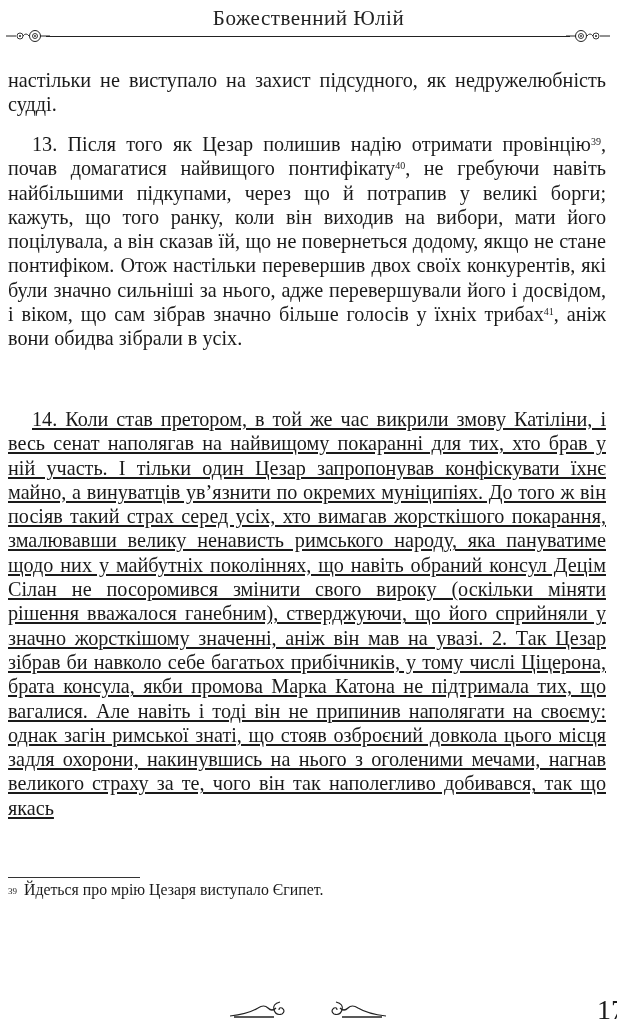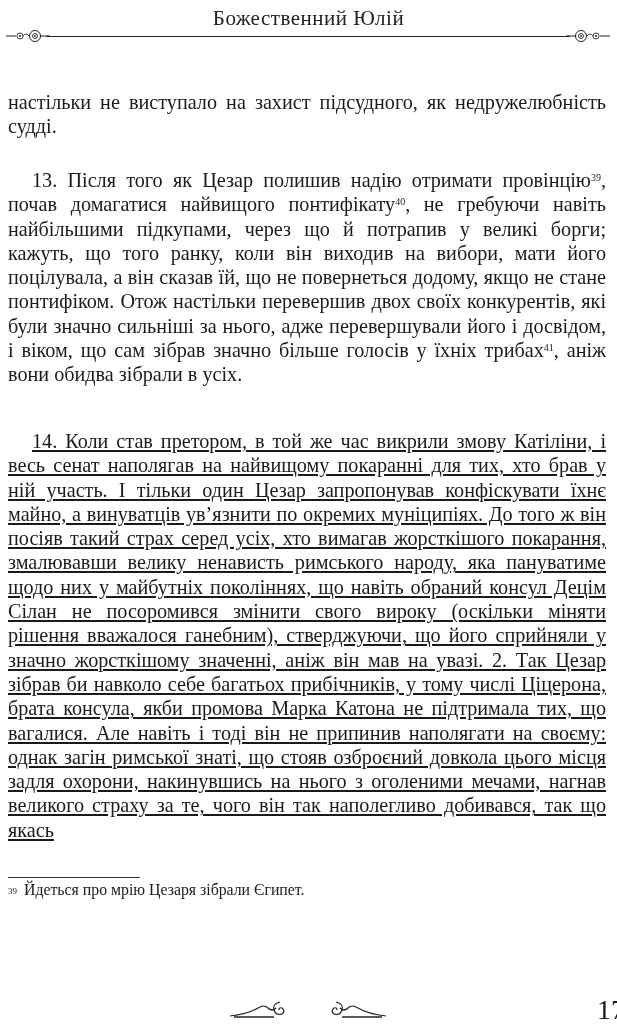--- a/index.html
+++ b/index.html
@@ -6,21 +6,21 @@
   body { width:617px; height:1024px; position:relative; overflow:hidden;
          font-family: "DejaVu Serif", "Liberation Serif", serif; color:#1a1a1a; }
   .header { position:absolute; top:0; left:0; width:515px; height:50px; }
   .running-title { position:absolute; top:6px; left:0; width:617px; text-align:center;
          font-family:"Liberation Serif", serif; font-size:21px; letter-spacing:0.5px; color:#222; }
   .rule-wrap { position:absolute; top:28px; left:6px; width:604px; height:16px; }
   .rule-line { position:absolute; top:8px; left:40px; right:40px; height:1px; background:#222; }
   .orn { position:absolute; top:0; width:44px; height:16px; }
   .orn.left { left:0; } .orn.right { right:0; transform:scaleX(-1); }
   .text { position:absolute; left:8px; width:598px; font-family:"Liberation Serif", serif;
-          font-size:20.2px; line-height:24.3px; text-align:justify;margin-top:22px; }
+          font-size:20.2px; line-height:24.3px; text-align:justify; }
   .text p { margin:0; }
   .indent { text-indent:24px; }
   sup { font-size:10px; vertical-align:top; position:relative; top:-2px; }
   .fn-rule { position:absolute; top:877px; left:8px; width:132px; height:1px; background:#333; }
   .footnotes { position:absolute; top:880px; left:8px; width:598px;
        font-family:"Liberation Serif", serif; font-size:15.8px; line-height:20px; text-align:justify; }
   .fn { margin:0 0 5px 0; padding-left:16px; text-indent:-16px; }
   .fn .num { font-size:9px; display:inline-block; width:16px; text-indent:0; vertical-align:top; position:relative; top:1px; }
   .footer { position:absolute; top:990px; left:0; width:617px; height:34px; }
   .page-num { position:absolute; left:8px; width:617px; top:4px; text-align:right;
@@ -55,31 +55,31 @@
       <circle cx="29" cy="8" r="0.9" fill="#222"></circle>
       <line x1="34" y1="8" x2="44" y2="8" stroke="#222" stroke-width="1"></line>
     </svg>
   </div>
 </div>
 
 <div class="text" style="top:68px;">
   <p>настільки не виступало на захист підсудного, як недружелюбність судді.</p>
 </div>
 
-<div class="text" style="top:146px;font-family:Liberation Serif, serif;">
+<div class="text" style="top:132px;font-family:Liberation Serif, serif;">
   <p class="indent"><span>13. Після того як Цезар полишив надію отримати провінцію</span><sup>39</sup><span>, почав домагатися найвищого понтифікату</span><sup>40</sup><span>, не гребуючи навіть найбільшими підкупами, через що й потрапив у великі борги; кажуть, що того ранку, коли він виходив на вибори, мати його поцілувала, а він сказав їй, що не повернеться додому, якщо не стане понтифіком. Отож настільки перевершив двох своїх конкурентів, які були значно сильніші за нього, адже перевершували його і досвідом, і віком, що сам зібрав значно більше голосів у їхніх трибах</span><sup>41</sup><span>, аніж вони обидва зібрали в усіх.</span></p>
 </div>
 
 <div class="text" style="top:407px;text-decoration:underline;">
   <p class="indent">14. Коли став претором, в той же час викрили змову Катіліни, і весь сенат наполягав на найвищому покаранні для тих, хто брав у ній участь. І тільки один Цезар запропонував конфіскувати їхнє майно, а винуватців ув’язнити по окремих муніципіях. До того ж він посіяв такий страх серед усіх, хто вимагав жорсткішого покарання, змалювавши велику ненависть римського народу, яка пануватиме щодо них у майбутніх поколіннях, що навіть обраний консул Децім Сілан не посоромився змінити свого вироку (оскільки міняти рішення вважалося ганебним), стверджуючи, що його сприйняли у значно жорсткішому значенні, аніж він мав на увазі. 2. Так Цезар зібрав би навколо себе багатьох прибічників, у тому числі Ціцерона, брата консула, якби промова Марка Катона не підтримала тих, що вагалися. Але навіть і тоді він не припинив наполягати на своєму: однак загін римської знаті, що стояв озброєний довкола цього місця задля охорони, накинувшись на нього з оголеними мечами, нагнав великого страху за те, чого він так наполегливо добивався, так що якась</p>
 </div>
 
 <div class="fn-rule"></div>
 <div class="footnotes">
-  <p class="fn"><span class="num">39</span><span>Йдеться про мрію Цезаря зібрали Єгипет.</span></p>
+  <p class="fn"><span class="num">39</span><span>Йдеться про мрію Цезаря виступало Єгипет.</span></p>
 </div>
 
 <div class="footer">
   <svg class="footer-orn left" viewBox="0 0 60 20">
     <path d="M2 18 Q20 16 30 10 Q36 6 40 10 Q44 14 48 10" fill="none" stroke="#222" stroke-width="1.2"></path>
     <path d="M6 19 L46 19" stroke="#222" stroke-width="1.5"></path>
     <path d="M52 4 Q44 6 46 12 Q48 18 54 16 Q58 13 54 10 Q51 9 51 12" fill="none" stroke="#222" stroke-width="1.2"></path>
   </svg>
   <div class="page-num">17</div>
   <svg class="footer-orn right" viewBox="0 0 60 20">

